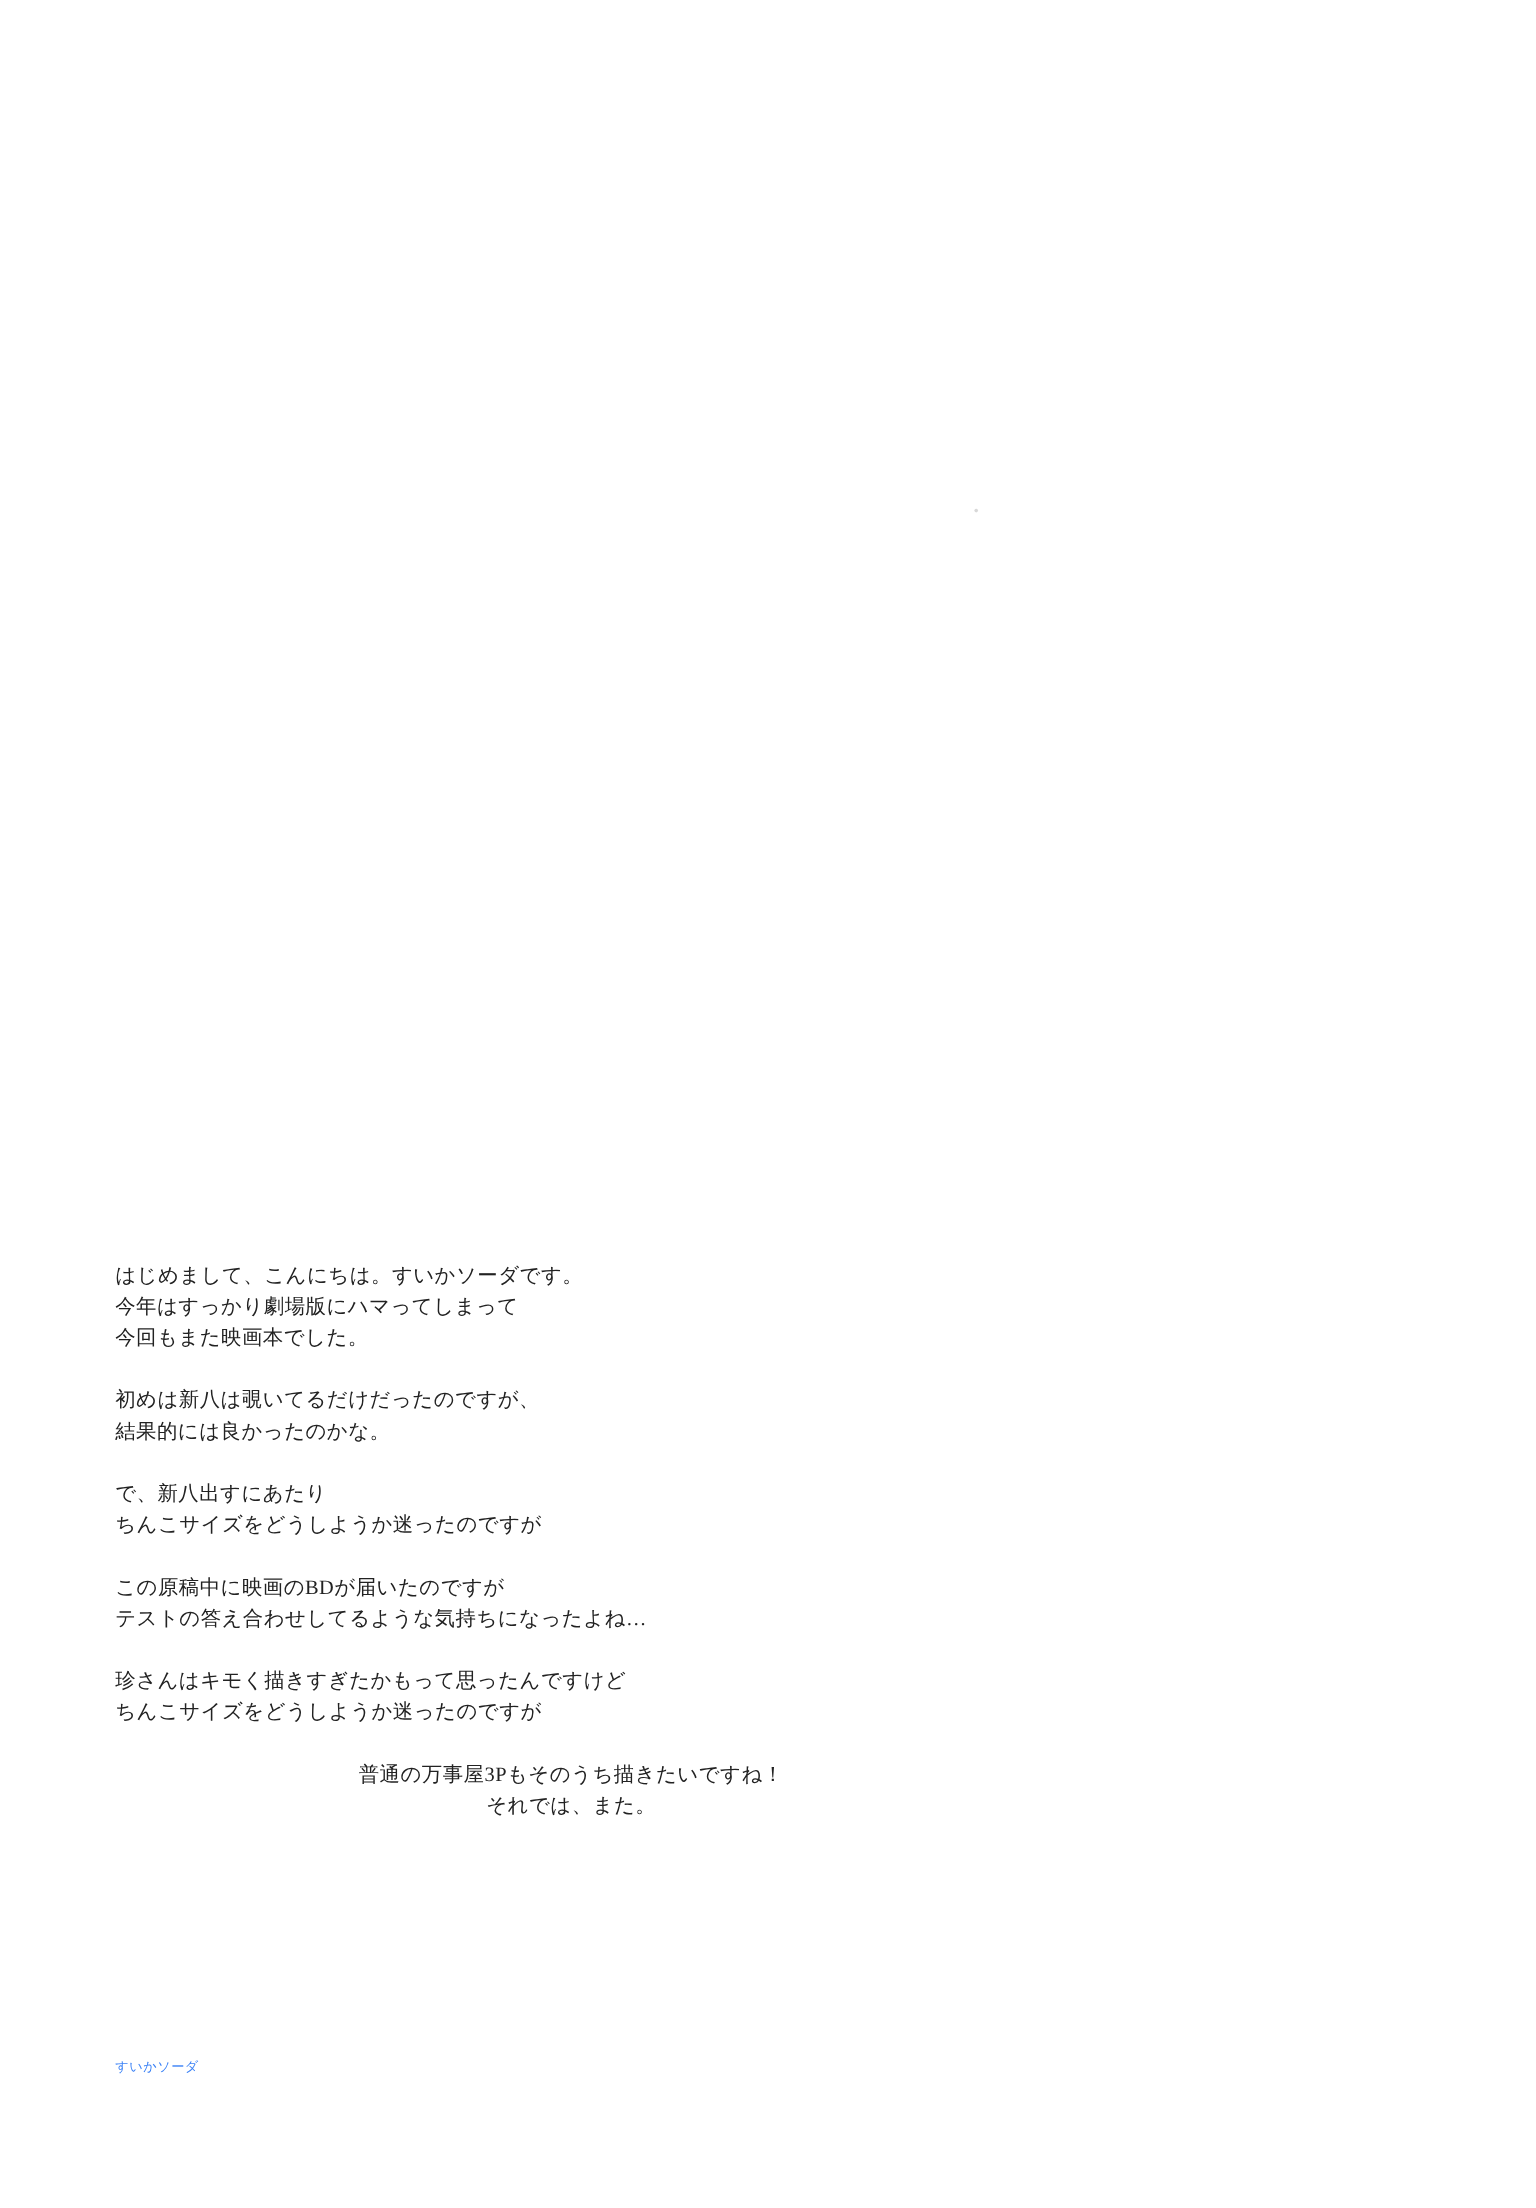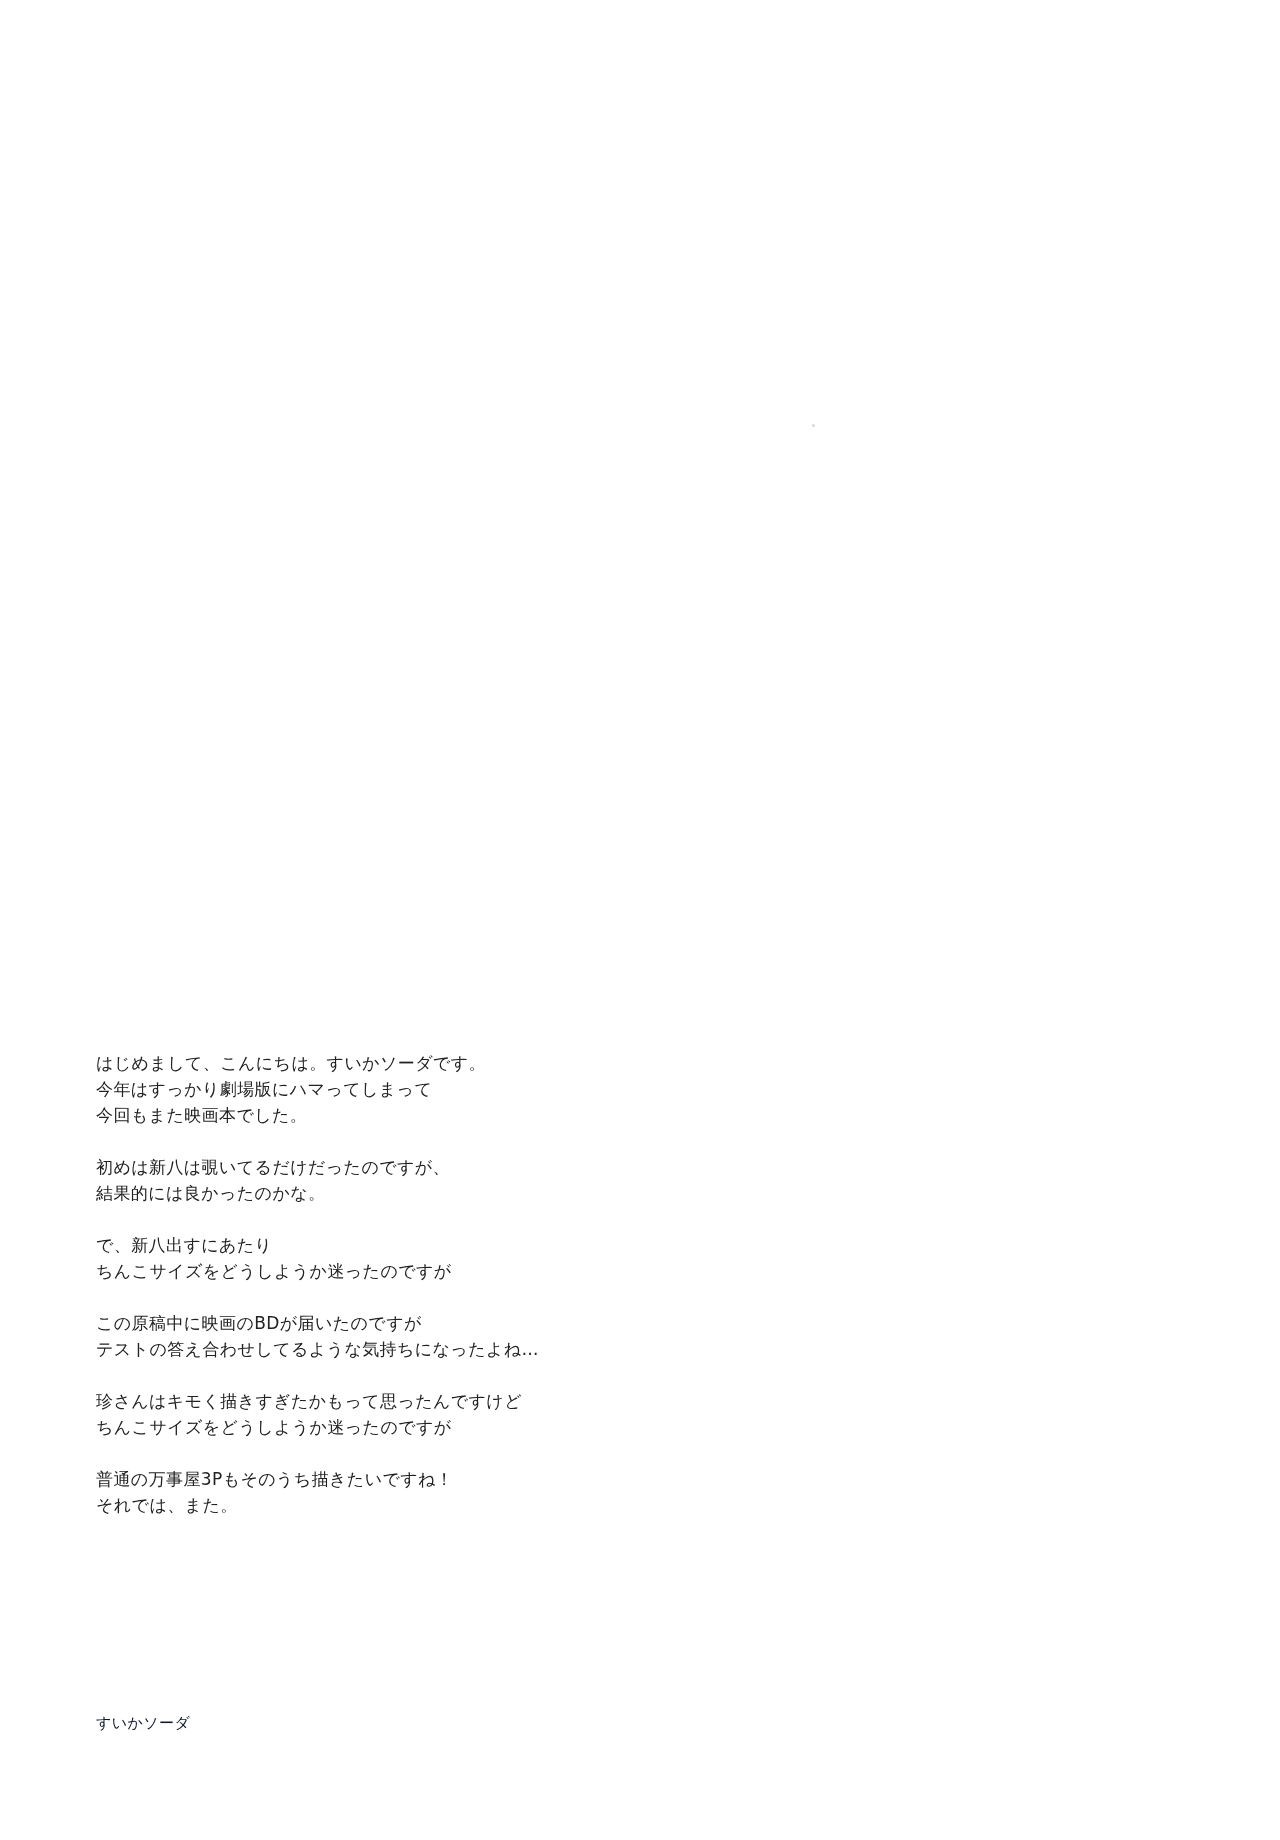--- a/index.html
+++ b/index.html
@@ -24,39 +24,41 @@
     background: #ffffff;
   }
   .afterword {
     position: absolute;
     left: 96px;
     top: 1050px;
     width: 760px;
   }
   .para {
     margin: 0 0 26px 0;
+    font-family: Liberation Serif, serif;
   }
   .para:last-of-type {
     margin-bottom: 0;
+    text-align: center;
   }
   .line {
     font-size: 17px;
     line-height: 26px;
     letter-spacing: 0.4px;
     color: #222222;
     white-space: pre;
   }
   .signature {
     position: absolute;
     left: 96px;
     top: 1710px;
-    font-size: 15px;
+    font-size: 11px;
     line-height: 26px;
     letter-spacing: 0.4px;
-    color: #0f172a;
+    color: #3b82f6;
     white-space: pre;
   }
   .speck {
     position: absolute;
     left: 812px;
     top: 424px;
     width: 3px;
     height: 3px;
     background: #d8d8d8;
     border-radius: 50%;

